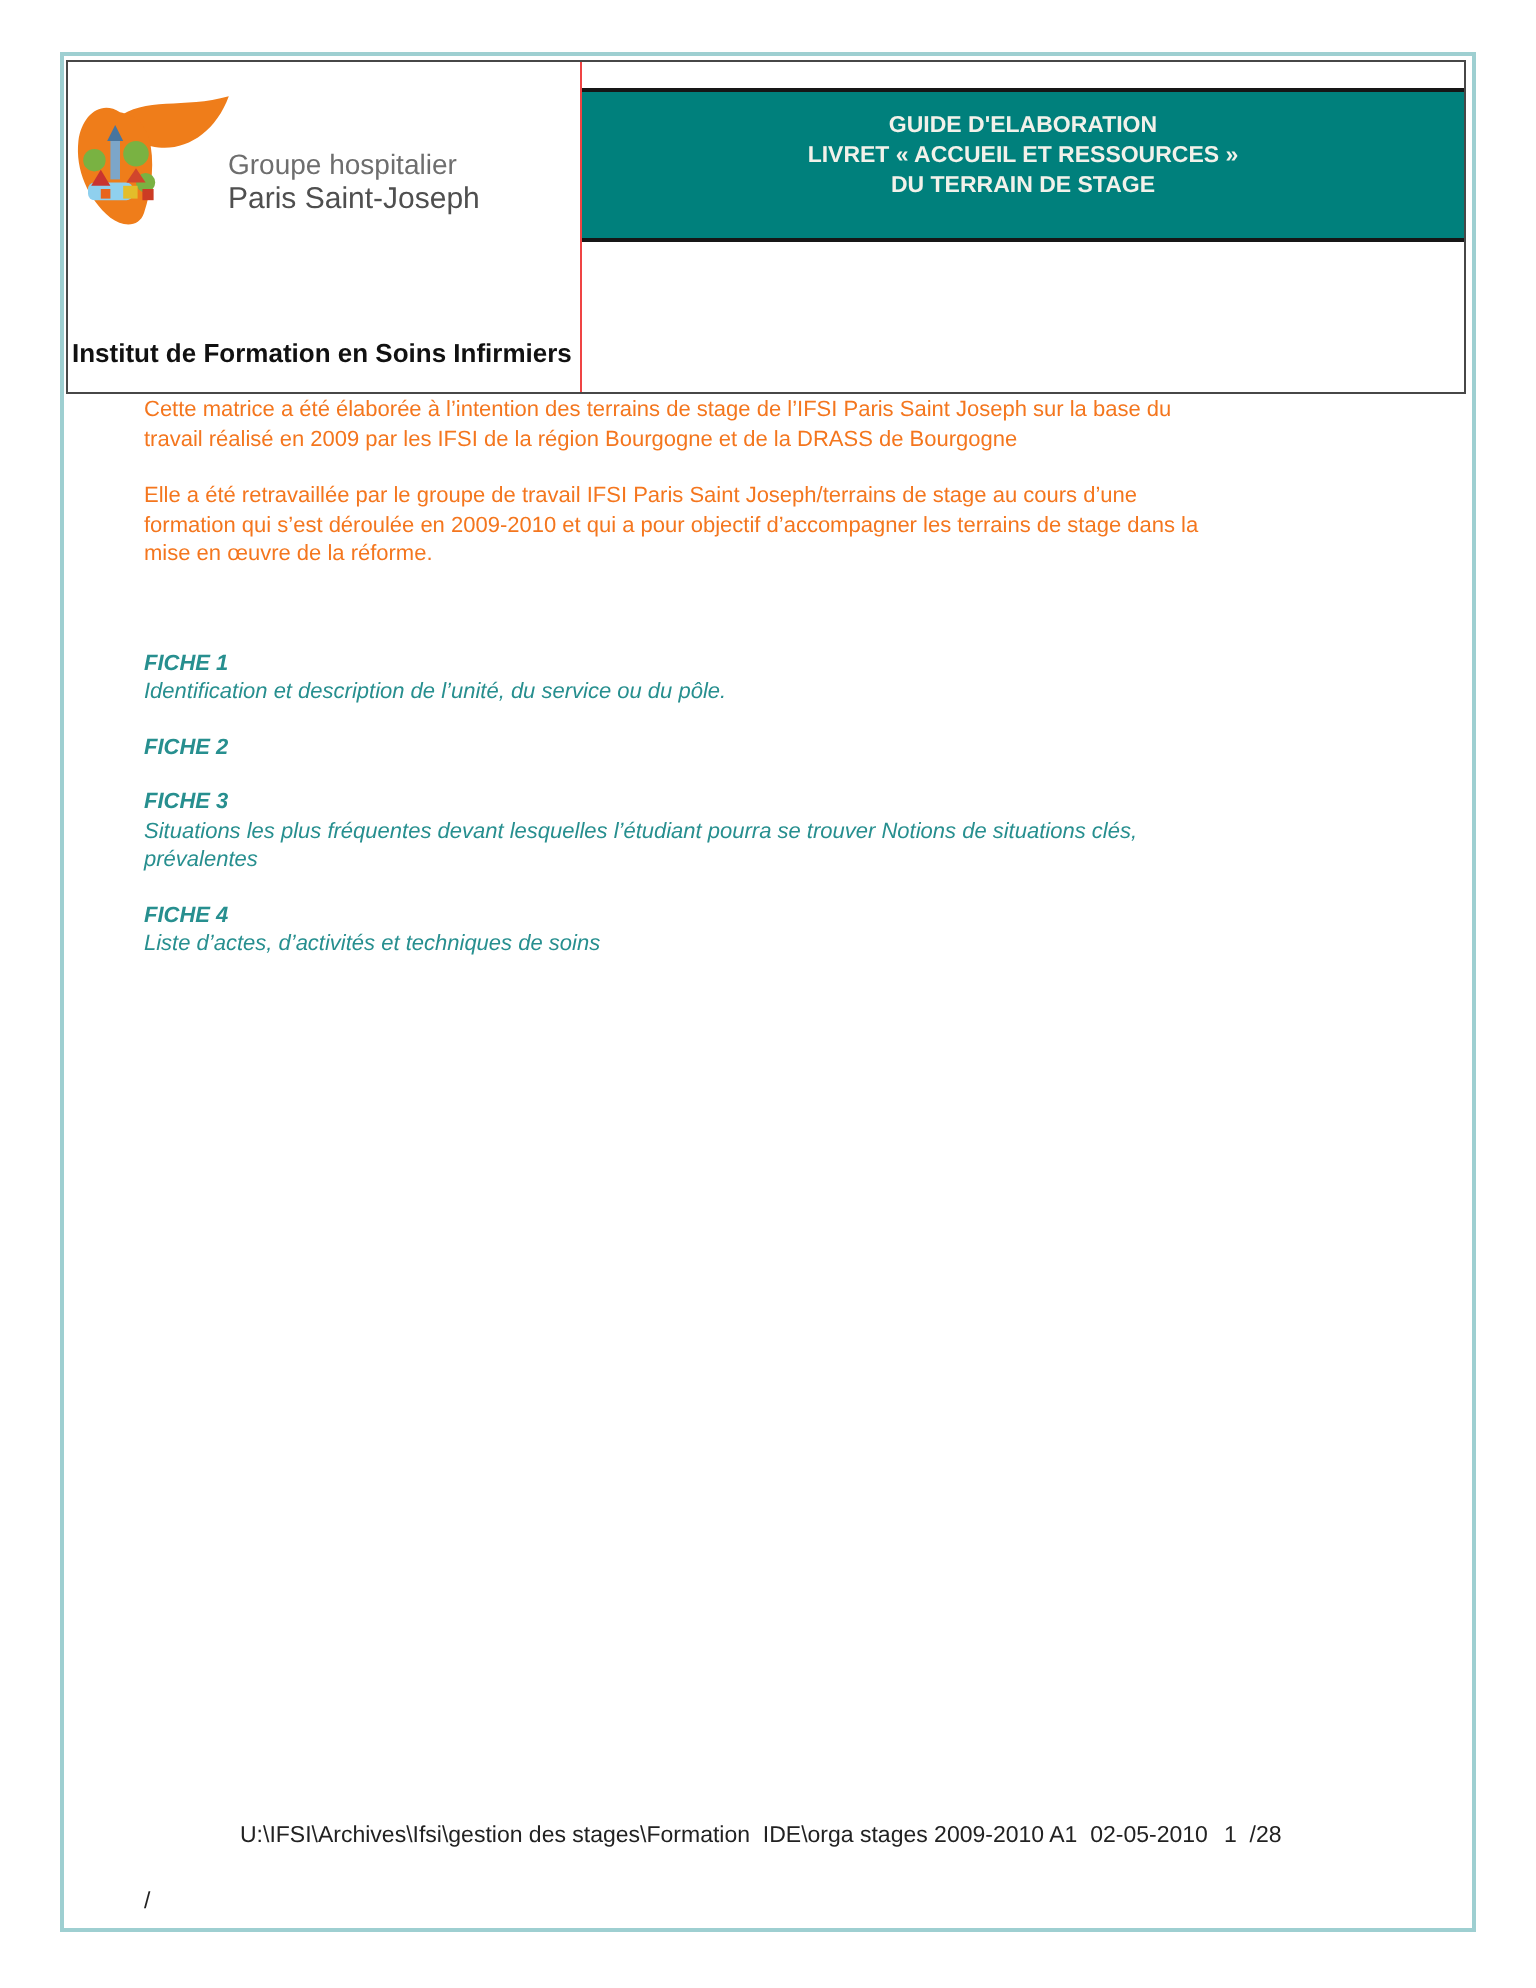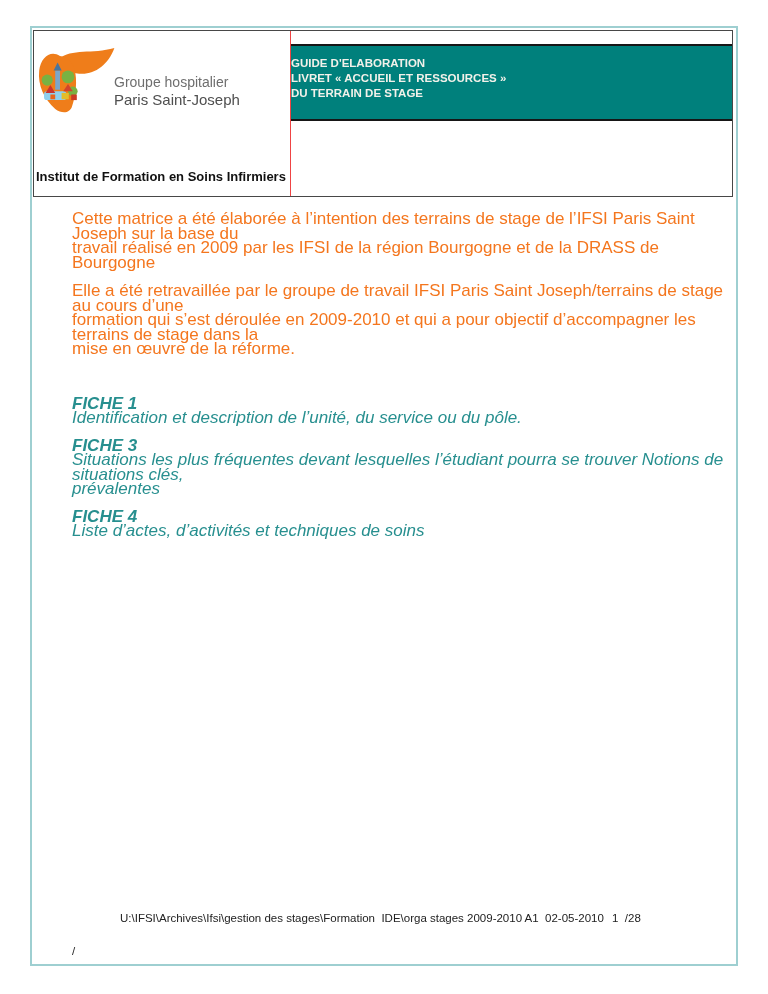--- a/index.html
+++ b/index.html
@@ -23,27 +23,27 @@
   .brand{position:absolute;left:80px;top:44px;line-height:1.1;}
   .brand-line1{font-size:14px;color:#6e6e6e;display:block;}
   .brand-line2{font-size:15px;color:#4f4f4f;display:block;margin-top:2px;}
   .institute{
     position:absolute;left:2px;top:110px;font-weight:bold;font-size:13px;
     color:#111;white-space:nowrap;margin-top:28px;
   }
   .band{
     position:absolute;top:13px;left:0;right:0;height:77px;background:#00807c;
     border-top:2px solid #161616;border-bottom:2px solid #161616;box-sizing:border-box;
-    color:#f2f1ea;font-weight:bold;font-size:11.5px;line-height:15px;
+    text-align:center;color:#f2f1ea;font-weight:bold;font-size:11.5px;line-height:15px;
     padding-top:10px;
   }
   
   .content{
-    position:absolute;left:40px;top:184px;width:662px;
-    font-size:17px;line-height:14.5px;
+    position:absolute;left:40px;top:170px;width:662px;
+    font-size:11px;line-height:14.5px;
   }
   .ml{white-space:pre-line;}
   .orange{color:#f4761e;margin:0 0 14px 0;}
   .fiches{margin-top:40px;}
   .fiche{color:#278f8f;margin:0 0 13px 0;font-style:italic;}
   .fiche-title{font-weight:bold;}
   
   .footer-line1{
     position:absolute;left:40px;top:884px;width:664px;
     font-size:11.5px;color:#222;
@@ -93,20 +93,21 @@
     <p class="orange ml">Elle a été retravaillée par le groupe de travail IFSI Paris Saint Joseph/terrains de stage au cours d’une
 formation qui s’est déroulée en 2009-2010 et qui a pour objectif d’accompagner les terrains de stage dans la
 mise en œuvre de la réforme.</p>
 
     <div class="fiches">
       <div class="fiche">
         <div class="fiche-title">FICHE 1</div>
         <div class="fiche-desc ml">Identification  et description de l’unité, du service ou du pôle.</div>
       </div>
       <div class="fiche">
+        <div class="fiche-title">FICHE 2</div>
       </div>
       <div class="fiche">
         <div class="fiche-title">FICHE 3</div>
         <div class="fiche-desc ml">Situations les plus fréquentes devant lesquelles l’étudiant pourra se trouver Notions de situations clés,
 prévalentes</div>
       </div>
       <div class="fiche">
         <div class="fiche-title">FICHE 4</div>
         <div class="fiche-desc ml">Liste d’actes, d’activités et  techniques de soins</div>
       </div>

